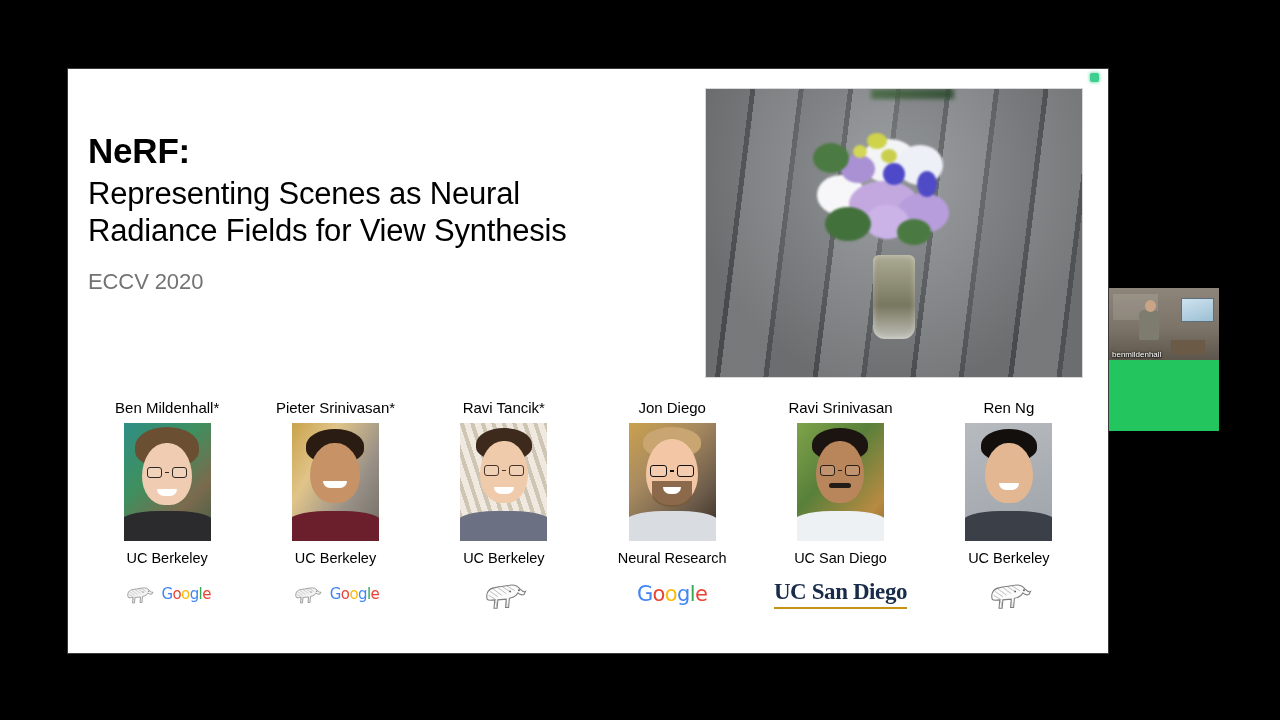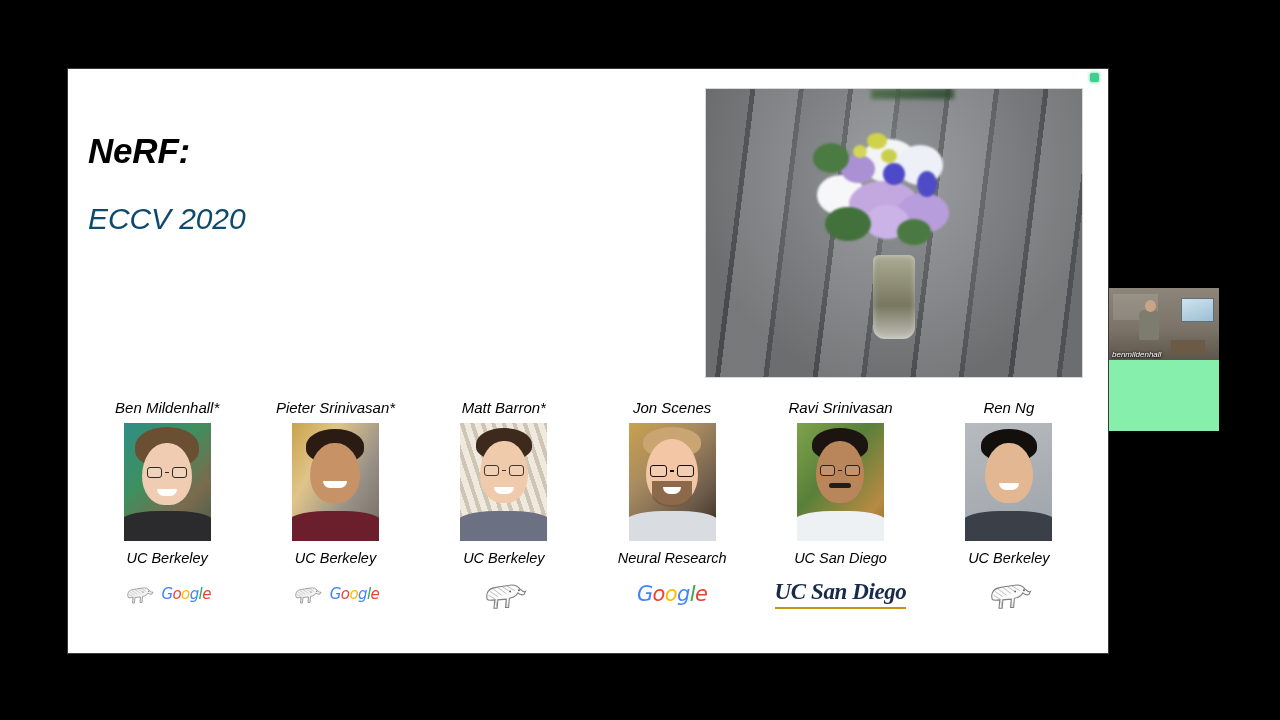--- a/index.html
+++ b/index.html
@@ -3,21 +3,21 @@
 <meta charset="utf-8">
 <title>NeRF Presentation Screen Share</title>
 <style>
   * { box-sizing: border-box; margin: 0; padding: 0; }
   html, body {
     width: 1280px; height: 720px;
     background: #000; overflow: hidden;
     font-family: "Liberation Sans", sans-serif;
   }
 
-  #screen { position: relative; width: 1280px; height: 720px; background: #000; font-style: italic; }
+  #screen { position: relative; width: 1280px; height: 720px; background: #000; }
 
   
   .slide {
     position: absolute;
     left: 68px; top: 69px;
     width: 1040px; height: 584px;
     background: #ffffff;
     box-shadow: 0 0 0 1px #3a3a3a;
     overflow: hidden;
   }
@@ -38,22 +38,22 @@
     letter-spacing: -0.2px; line-height: 1.12;
   }
   .title-main .colon { font-weight: 700; }
   .title-sub {
     margin-top: 6px;
     font-size: 31px; font-weight: 400; color: #000;
     line-height: 1.18; letter-spacing: -0.2px;
     white-space: pre-line;
   }
   .venue {
-    margin-top: 32px;
-    font-size: 30px; font-weight: 400; color: #0c4a6e; letter-spacing: -0.1px;
+    margin-top: 20px;
+    font-size: 22px; font-weight: 400; color: #737373; letter-spacing: -0.1px;
   }
 
   
   .teaser {
     position: absolute;
     left: 638px; top: 20px;
     width: 376px; height: 288px;
     overflow: hidden;
     background: #6d6f70;
     box-shadow: 0 0 0 1px #d8d8d8;
@@ -149,21 +149,21 @@
   .ucsd-rule { width: 100%; height: 2.5px; background: #C69214; margin-top: 2px; }
 
   
   .bear { display: block; }
 
   
   .thumbs {
     position: absolute;
     left: 1109px; top: 288px;
     width: 110px; height: 143px;
-    background: #86efac;
+    background: #22c55e;
   }
   .thumb { position: relative; width: 110px; height: 71.5px; overflow: hidden; background: #151515; }
   .thumb-label {
     position: absolute; left: 0; bottom: 1px;
     font-size: 8px; color: #fff;
     padding: 0 3px;
     text-shadow: 0 1px 2px #000, 0 0 3px #000;
     white-space: nowrap;
     font-family: "Liberation Sans", sans-serif;
   }
@@ -188,20 +188,22 @@
 <body>
 
 <div id="screen">
 
   <div class="slide">
 
     <div class="share-dot"></div>
 
     <div class="title-block">
       <div class="title-main"><span>NeRF</span><span class="colon">:</span></div>
+      <div class="title-sub">Representing Scenes as Neural
+Radiance Fields for View Synthesis</div>
       <div class="venue">ECCV 2020</div>
     </div>
 
     <div class="teaser">
       <div class="deck"></div>
       <div class="deck-haze"></div>
       <div class="deck-top-green"></div>
       <div class="vase"></div>
       <div class="bouquet">
         <span class="pet" style="left:82px;top:24px;width:56px;height:44px;background:#f3f4f6;"></span>
@@ -265,21 +267,21 @@
             <path d="M8 30 C6 22 10 16 18 15 C24 14 30 13 37 12 C43 11 48 13 51 17 C54 20 56 21 58 20 L56 24 C53 25 50 24 48 22 C46 26 42 28 37 29 L36 41 L32 41 L33 30 L22 31 L21 42 L17 42 L18 31 C14 31 10 33 8 30 Z" fill="#f2f2f2" stroke="#8d8d8d" stroke-width="1.6"></path>
             <path d="M12 20 L22 27 M16 17 L27 25 M22 15 L33 23 M28 14 L39 21 M34 13 L44 19 M10 25 L20 31 M19 32 L21 41 M33 31 L34 40" stroke="#a8a8a8" stroke-width="0.9" fill="none"></path>
             <circle cx="49.5" cy="18.5" r="1.3" fill="#6a6a6a"></circle>
             <circle cx="38" cy="20" r="1.2" fill="#6a6a6a"></circle>
           </svg>
           <span class="google sm"><span class="g-b">G</span><span class="g-r">o</span><span class="g-y">o</span><span class="g-b">g</span><span class="g-g">l</span><span class="g-r">e</span></span>
         </div>
       </div>
 
       <div class="author">
-        <div class="author-name">Matt Barron*</div>
+        <div class="author-name">Ravi Tancik*</div>
         <div class="headshot">
           <div class="hs-bg" style="background:repeating-linear-gradient(72deg,#efe9e0 0px,#efe9e0 6px,#cfc5b4 6px,#cfc5b4 10px);"></div>
           <div class="shoulders" style="background:#6b7183;"></div>
           <div class="hair" style="top:5px;width:56px;height:32px;background:#3d2a1c;"></div>
           <div class="face" style="top:18px;width:48px;height:62px;background:#f0cbab;"></div>
           <div class="glasses" style="top:42px;">
               <span class="lens" style="border-color:#4a352a;"></span>
               <span class="bridge" style="background:#4a352a;"></span>
               <span class="lens" style="border-color:#4a352a;"></span>
             </div>
@@ -290,21 +292,21 @@
           <svg class="bear" width="46" height="37" viewBox="0 0 60 48">
             <path d="M8 30 C6 22 10 16 18 15 C24 14 30 13 37 12 C43 11 48 13 51 17 C54 20 56 21 58 20 L56 24 C53 25 50 24 48 22 C46 26 42 28 37 29 L36 41 L32 41 L33 30 L22 31 L21 42 L17 42 L18 31 C14 31 10 33 8 30 Z" fill="#fbfbfb" stroke="#7e7e7e" stroke-width="1.4"></path>
             <path d="M12 20 L22 27 M16 17 L27 25 M22 15 L33 23 M28 14 L39 21 M34 13 L44 19 M10 25 L20 31 M19 32 L21 41 M33 31 L34 40" stroke="#9a9a9a" stroke-width="0.8" fill="none"></path>
             <circle cx="49.5" cy="18.5" r="1.3" fill="#5e5e5e"></circle>
             <circle cx="38" cy="20" r="1.2" fill="#5e5e5e"></circle>
           </svg>
         </div>
       </div>
 
       <div class="author">
-        <div class="author-name">Jon Scenes</div>
+        <div class="author-name">Jon Diego</div>
         <div class="headshot">
           <div class="hs-bg" style="background:linear-gradient(135deg,#caa14e 0%,#a78a60 35%,#6d5c4a 70%,#30261d 100%);"></div>
           <div class="shoulders" style="background:#d9dde2;"></div>
           <div class="hair" style="top:4px;width:58px;height:30px;background:#c9a571;"></div>
           <div class="face" style="top:16px;width:52px;height:66px;background:#f3c7a6;"></div>
           <div class="glasses" style="top:42px;">
               <span class="lens" style="border-color:#111;width:17px;height:12px;"></span>
               <span class="bridge" style="background:#111;"></span>
               <span class="lens" style="border-color:#111;width:17px;height:12px;"></span>
             </div>

